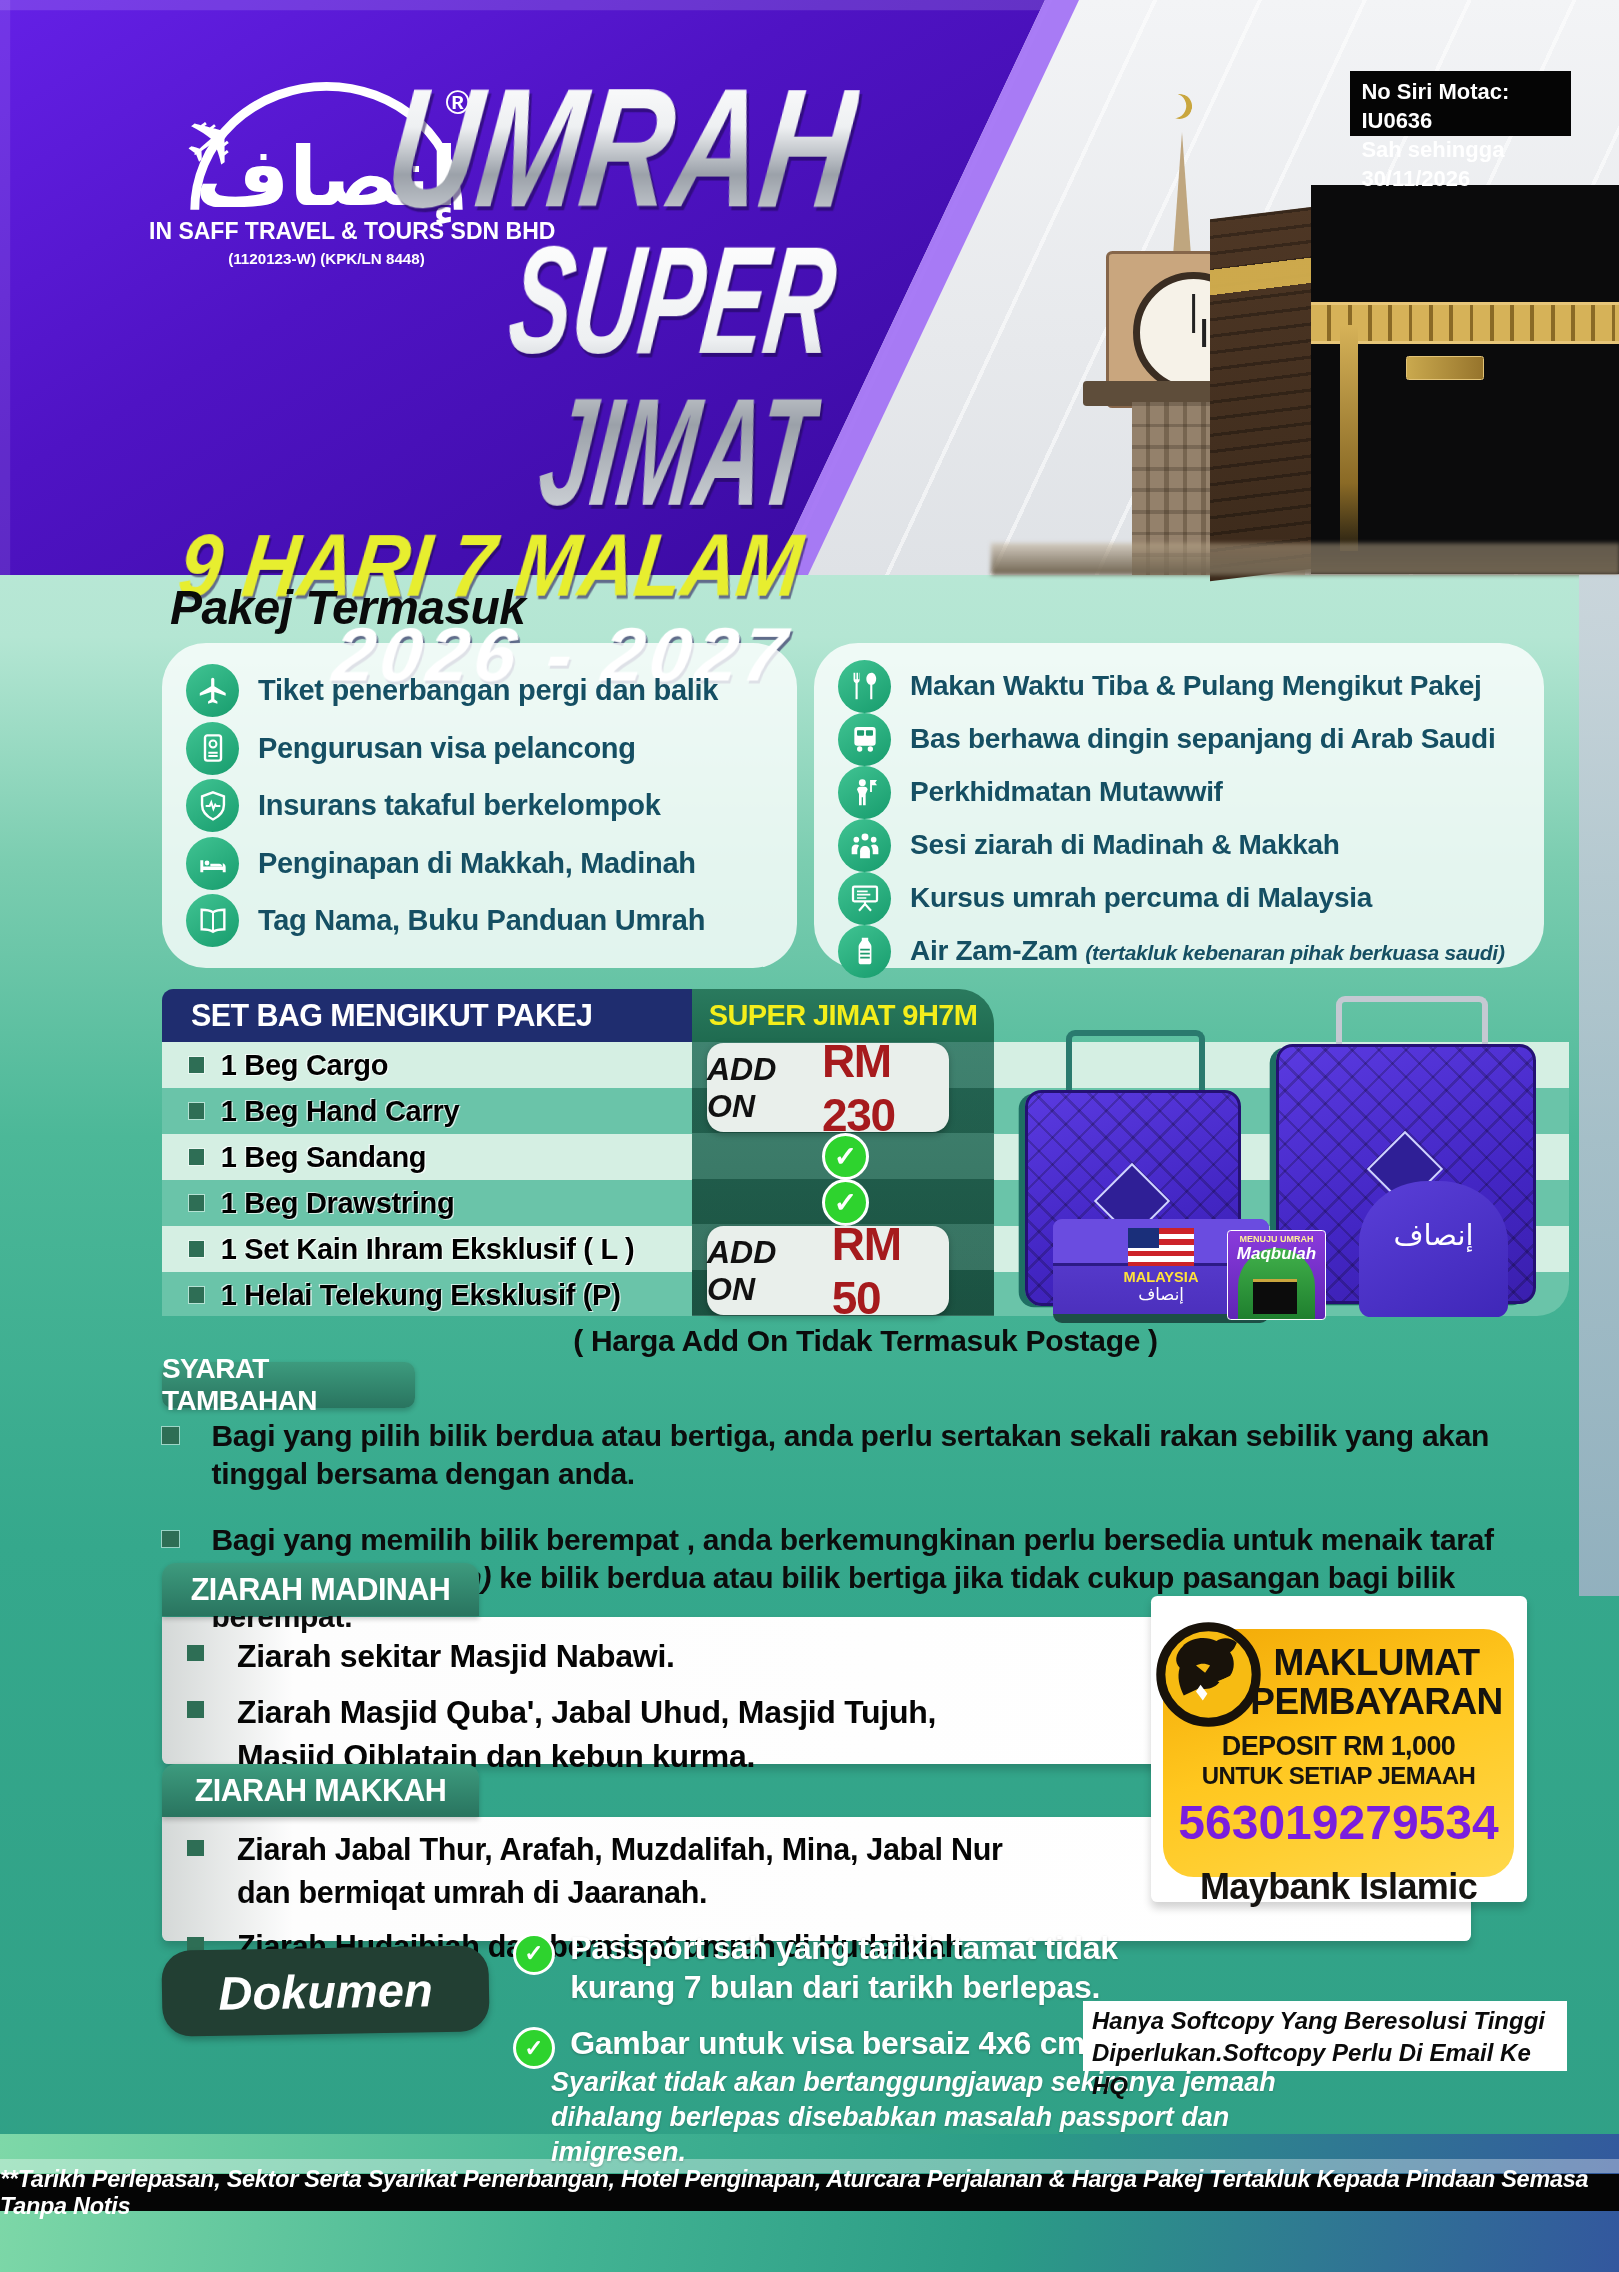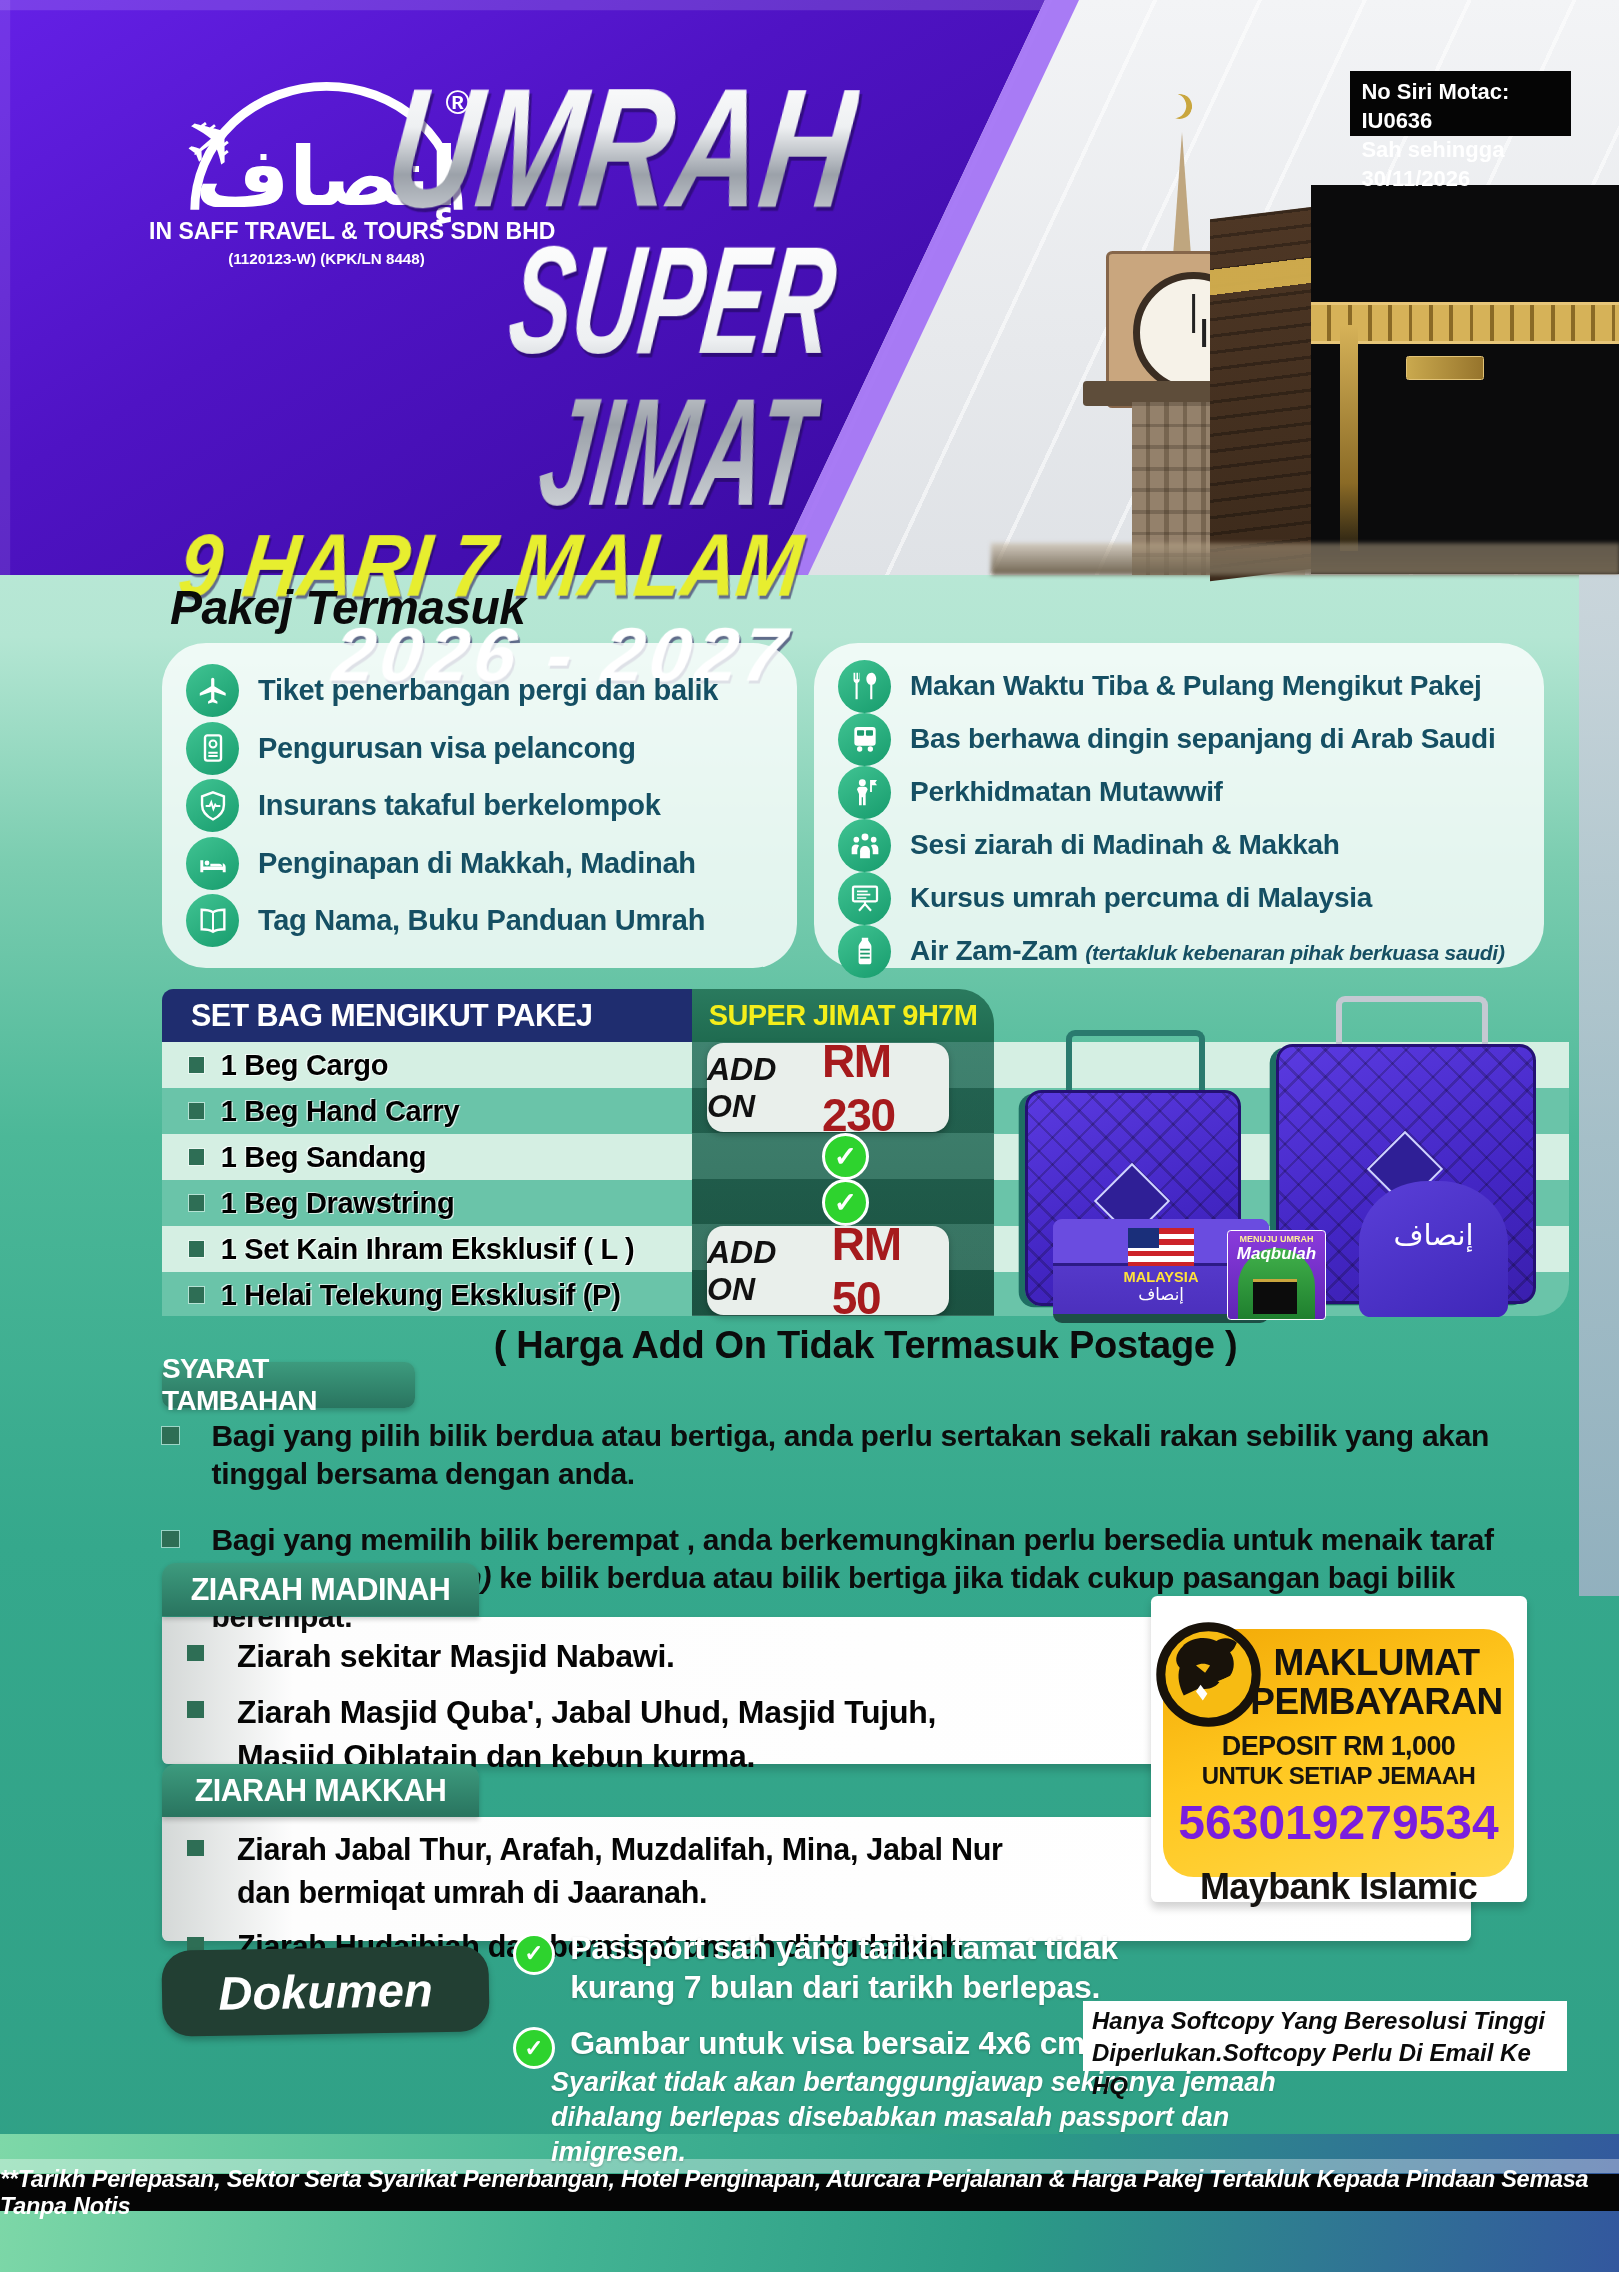--- a/index.html
+++ b/index.html
@@ -133,21 +133,21 @@
   .addon1 { left:707px; top:1043px; }
   .addon2 { left:707px; top:1226px; }
   .addon-prefix { font-size:32px; font-weight:900; font-style:italic; color:#111; }
   .addon-value { font-size:46px; font-weight:800; color:#a61a1d; letter-spacing:-1.3px; }
   .check-circle { position:absolute; width:41px; height:41px; border-radius:50%; background:#2ed32e;
     border:3.8px solid #fff; color:#fff; font-size:28px; font-weight:900; display:flex; align-items:center;
     justify-content:center; z-index:4; }
   .check-r3 { left:822px; top:1133px; }
   .check-r4 { left:822px; top:1179px; }
   .bag-note { position:absolute; left:162px; top:1324px; width:1407px; text-align:center;
-    font-size:38px; font-weight:800; color:#0b0b0b; z-index:4; letter-spacing:-0.3px; }
+    font-size:30px; font-weight:800; color:#0b0b0b; z-index:4; letter-spacing:-0.3px; }
 
   
   .luggage { position:absolute; left:1003px; top:1015px; width:571px; height:304px; z-index:5; }
   .case { position:absolute; border-radius:16.5px;
     background:
       repeating-linear-gradient(45deg, rgba(0,0,0,.20) 0 2.5px, rgba(0,0,0,0) 2.5px 19px),
       repeating-linear-gradient(-45deg, rgba(0,0,0,.20) 0 2.5px, rgba(0,0,0,0) 2.5px 19px),
       linear-gradient(160deg,#5a3ae0,#4326c4 60%,#3a1fae);
     border:3.2px solid #241173; box-shadow:-7.6px 2.5px 0 -1.3px #1e6f63; }
   .case1 { left:22px; top:75px; width:210px; height:210px; }

